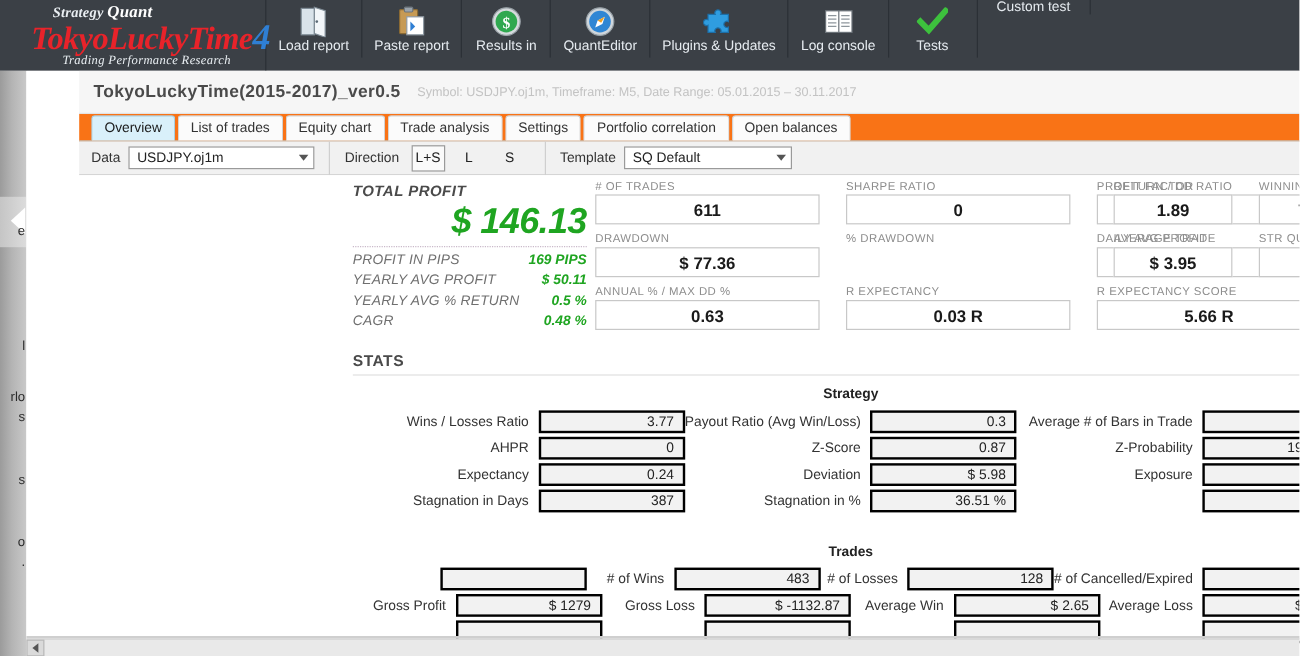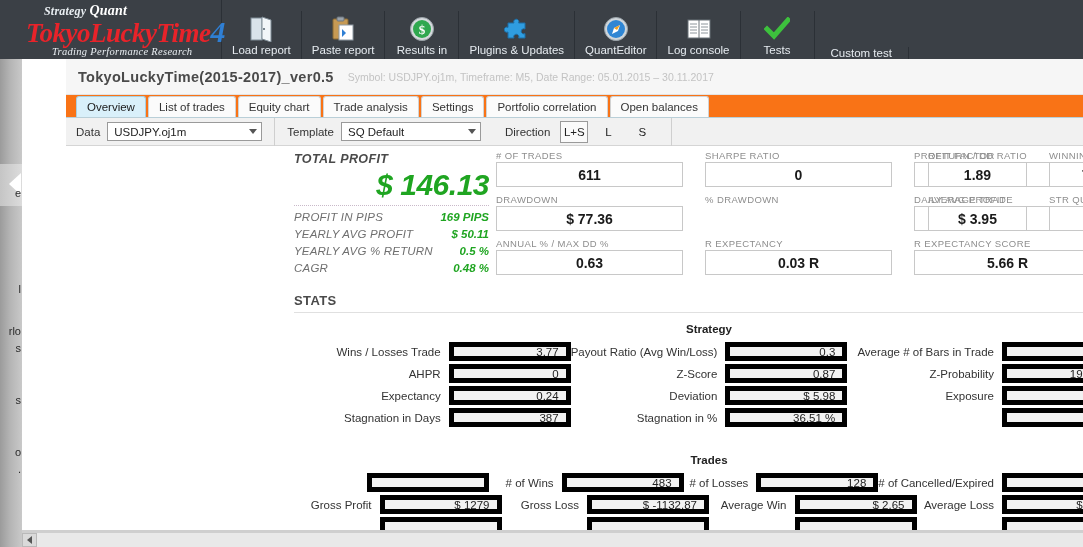--- a/index.html
+++ b/index.html
@@ -8,21 +8,21 @@
     overflow: hidden;
     font-family: "Liberation Sans", sans-serif;
     background: #ffffff;
   }
   #app { position: relative; width: 1083px; height: 547px; }
 
   
   .toolbar {
     position: absolute; left: 0; top: 0; width: 1083px; height: 59px;
     background: #3b4046;
-    display: flex; align-items: flex-end;
+    display: flex; align-items: flex-start;
   }
   .logo-cell {
     width: 222px; height: 59px; position: relative;
     border-right: 1px solid #2b3036;
     display: flex; flex-direction: column; justify-content: center; padding-left: 26px;
   }
   .logo-top { font-family: "Liberation Serif", serif; font-style: italic; font-weight: bold;
     font-size: 12px; color: #e9eef2; letter-spacing: .2px; margin-left: 18px;}
   .logo-top .q { color:#ffffff; font-size:14px; }
   .logo-main { font-family: "Liberation Serif", serif; font-style: italic; font-weight: bold;
@@ -140,21 +140,21 @@
   }
 
   
   .sect { position:absolute; left:228px; width:830px; }
   .sect-hdr { text-align:center; font-size:11.5px; font-weight:bold; color:#222; margin-bottom:7px; }
   .trow { display:flex; margin-bottom:3px; }
   .cellpair { display:flex; align-items:center; width:33.333%; }
   .cellpair .lab { flex:1; text-align:right; font-size:11.5px; color:#333; padding-right:8px;
     white-space:nowrap; }
   .cellpair .box {
-    width:122px; height:19px; background:#f2f2f2; border:5px solid #000000;
+    width:122px; height:19px; background:#f2f2f2; border:2px solid #000000;
     display:flex; align-items:center; justify-content:flex-end;
     padding-right:7px; font-size:11.5px; color:#222;
   }
 
   
   .hscroll {
     position:absolute; left:22px; bottom:0; width:1061px; height:15px;
     background:#e9e9e9; border-top:1px solid #cfcfcf; display:flex; align-items:center;
   }
   .hs-arrow { width:15px; height:14px; background:#dadada; border:1px solid #b9b9b9;
@@ -213,36 +213,36 @@
           <circle cx="13" cy="13" r="9" fill="#2fa84f"></circle>
           <text x="13" y="18" font-size="13" font-weight="bold" fill="#ffffff" text-anchor="middle" font-family="Liberation Serif, serif">$</text>
         </svg>
       </span>
       <span class="lbl">Results in</span>
     </div>
 
     <div class="tbtn">
       <span class="ico">
         <svg width="26" height="26" viewBox="0 0 26 26">
-          <path d="M4 7 h6 a2.6 2.6 0 1 1 4.6 0 H21 v6 a2.6 2.6 0 1 0 0 4.6 V22 h-6.4 a2.6 2.6 0 1 0 -4.6 0 H4 v-6 a2.6 2.6 0 1 1 0 -4.6 Z" fill="#2f9de0" stroke="#1c6fa8" stroke-width="1"></path>
-        </svg>
-      </span>
-      <span class="lbl">Plugins &amp; Updates</span>
-    </div>
-
-    <div class="tbtn">
-      <span class="ico">
-        <svg width="26" height="26" viewBox="0 0 26 26">
           <circle cx="13" cy="13" r="11.5" fill="#cfd6db" stroke="#99a2a8"></circle>
           <circle cx="13" cy="13" r="9" fill="#2f86d4"></circle>
           <path d="M17 9 L11 12 L9 18 L15 15 Z" fill="#ffffff"></path>
           <path d="M17 9 L11 12 L14 14 Z" fill="#f0a020"></path>
         </svg>
       </span>
       <span class="lbl">QuantEditor</span>
+    </div>
+
+    <div class="tbtn">
+      <span class="ico">
+        <svg width="26" height="26" viewBox="0 0 26 26">
+          <path d="M4 7 h6 a2.6 2.6 0 1 1 4.6 0 H21 v6 a2.6 2.6 0 1 0 0 4.6 V22 h-6.4 a2.6 2.6 0 1 0 -4.6 0 H4 v-6 a2.6 2.6 0 1 1 0 -4.6 Z" fill="#2f9de0" stroke="#1c6fa8" stroke-width="1"></path>
+        </svg>
+      </span>
+      <span class="lbl">Plugins &amp; Updates</span>
     </div>
 
     <div class="tbtn">
       <span class="ico">
         <svg width="26" height="24" viewBox="0 0 26 24">
           <rect x="2" y="3" width="22" height="18" fill="#ffffff" stroke="#6b7278"></rect>
           <line x1="13" y1="3" x2="13" y2="21" stroke="#6b7278"></line>
           <g stroke="#8e969c">
             <line x1="4" y1="7" x2="11" y2="7"></line>
               <line x1="4" y1="10" x2="11" y2="10"></line>
@@ -303,32 +303,32 @@
     </div>
 
     <div class="filterbar">
       <div class="fgroup">
         <span class="flabel">Data</span>
         <div class="combo">
           <span>USDJPY.oj1m</span>
           <span class="caret"></span>
         </div>
       </div>
+      <div class="fgroup">
+        <span class="flabel">Direction</span>
+        <div class="dirbtn sel">L+S</div>
+        <div class="dirbtn">L</div>
+        <div class="dirbtn">S</div>
+      </div>
       <div class="fgroup" style="border-right:none">
         <span class="flabel">Template</span>
         <div class="combo small">
           <span>SQ Default</span>
           <span class="caret"></span>
         </div>
-      </div>
-      <div class="fgroup">
-        <span class="flabel">Direction</span>
-        <div class="dirbtn sel">L+S</div>
-        <div class="dirbtn">L</div>
-        <div class="dirbtn">S</div>
       </div>
     </div>
 
     <div class="content">
 
       <div class="tp-block">
         <div class="tp-title">TOTAL PROFIT</div>
         <div class="tp-value">$ 146.13</div>
         <div class="tp-rule"></div>
         <div class="tp-row">
@@ -415,21 +415,21 @@
           <div class="kl">SQN SCORE</div>
           <div class="kv">1.04</div>
         </div>
       </div>
 
       <div class="sect" style="top:177px">
         <div class="sect-hdr">Strategy</div>
 
         <div class="trow">
           <div class="cellpair">
-            <span class="lab">Wins / Losses Trade</span>
+            <span class="lab">Wins / Losses Ratio</span>
             <span class="box">3.77</span>
           </div>
           <div class="cellpair">
             <span class="lab">Payout Ratio (Avg Win/Loss)</span>
             <span class="box">0.3</span>
           </div>
           <div class="cellpair">
             <span class="lab">Average # of Bars in Trade</span>
             <span class="box">0</span>
           </div>

